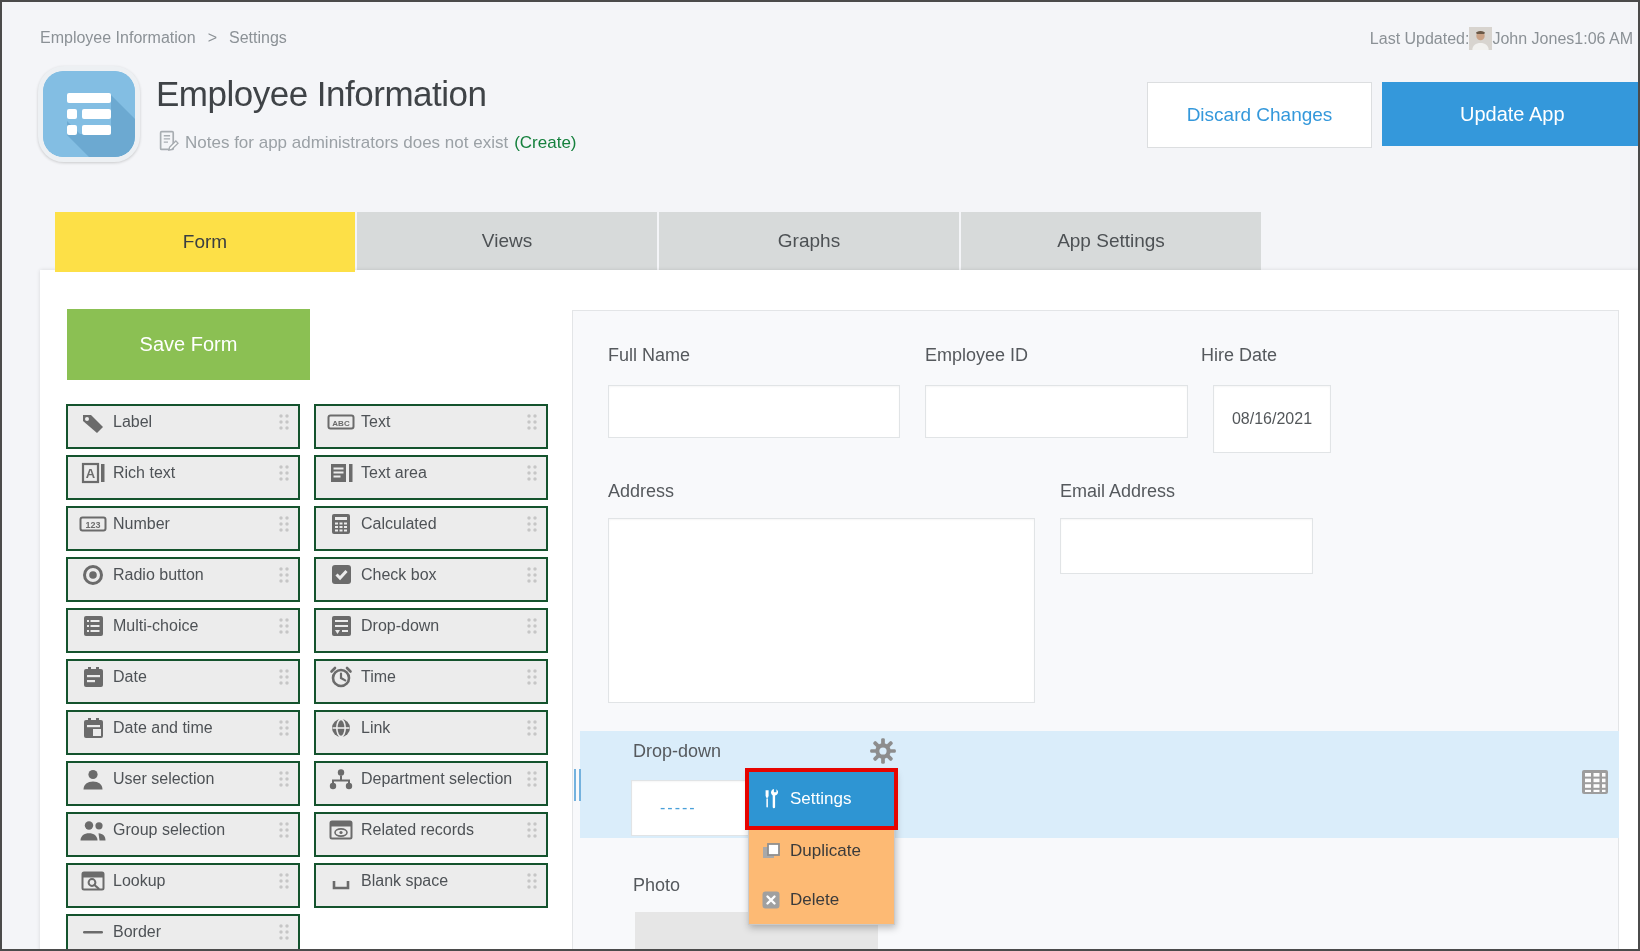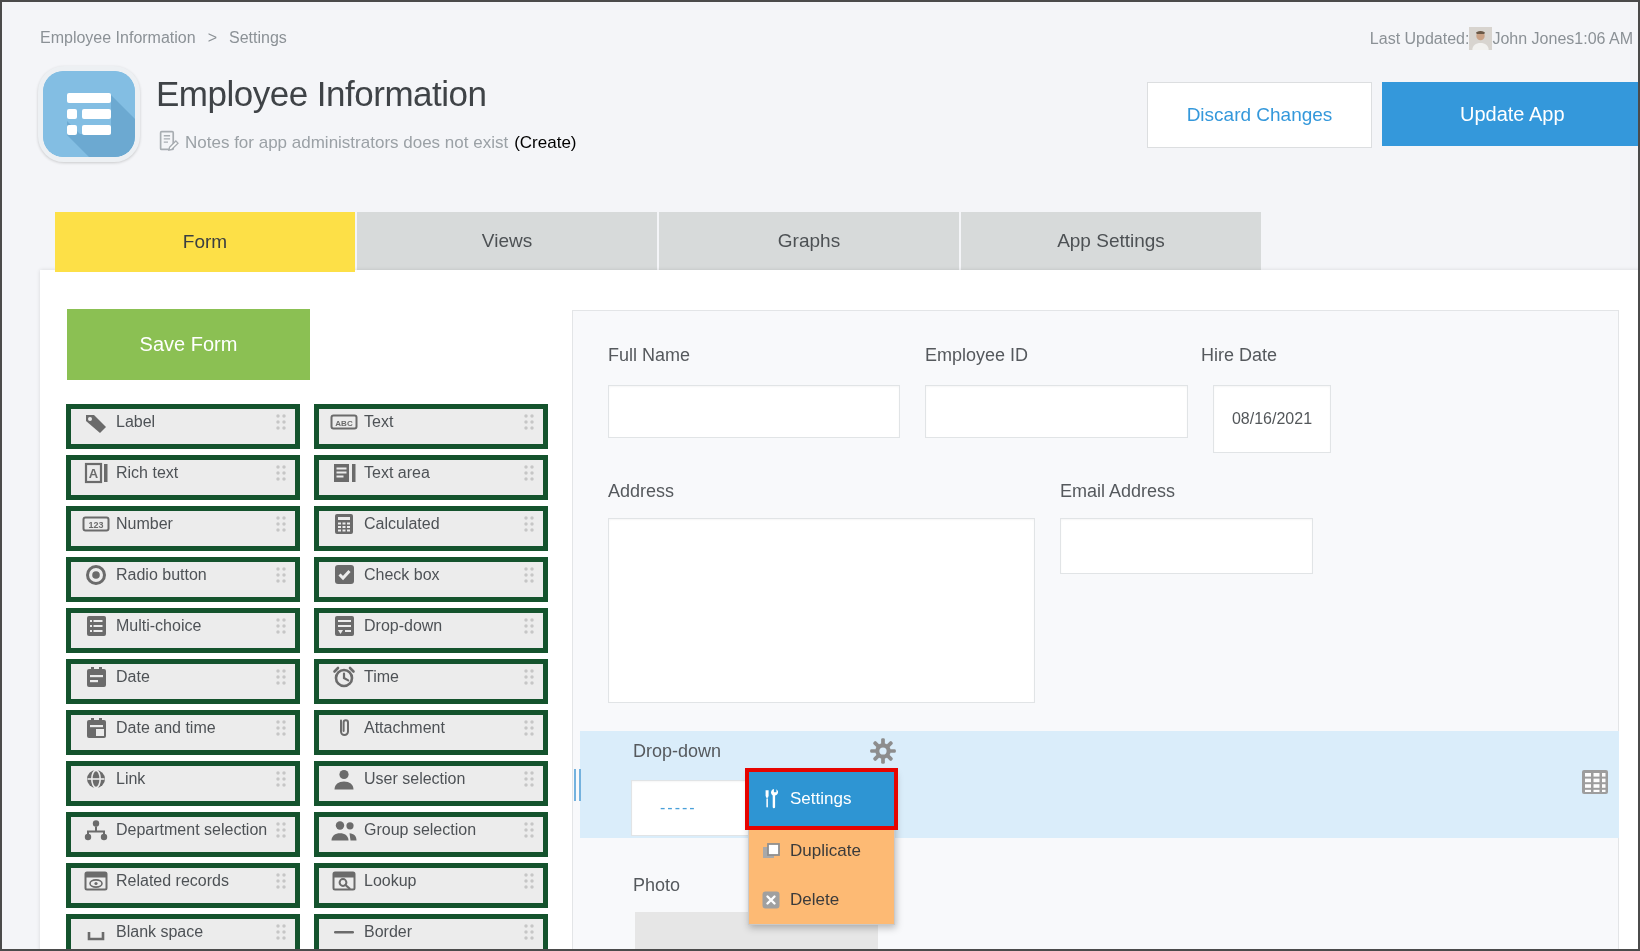--- a/index.html
+++ b/index.html
@@ -9,36 +9,36 @@
   .breadcrumb{position:absolute;left:38px;top:27px;font-size:16px;color:#8b9196;display:flex;gap:12px;align-items:center;}
   .lastupd{position:absolute;right:5px;top:25px;display:flex;align-items:center;gap:0;font-size:16px;color:#8b9196;}
   .avatar{width:23px;height:23px;overflow:hidden;display:inline-block;}
   .avatar svg{display:block;}
 
   
   .app-icon{position:absolute;left:36px;top:64px;width:92px;height:86px;border:5px solid #edf0f3;border-radius:26px;box-shadow:0 1px 3px rgba(0,0,0,.18);background:#83bee3;}
   .app-icon svg{display:block;border-radius:20px;}
   .page-title{position:absolute;left:154px;top:72px;font-size:35px;color:#3f4347;letter-spacing:-.5px;}
   .notes{position:absolute;left:156px;top:128px;display:flex;align-items:center;gap:6px;font-size:17px;color:#9ba1a6;}
-  .notes .link{color:#000000;cursor:pointer;}
+  .notes .link{color:#15803d;cursor:pointer;}
   .btn-discard{position:absolute;left:1145px;top:80px;width:223px;height:64px;background:#fff;border:1px solid #dcdee0;color:#3498db;font-size:19px;display:flex;align-items:center;justify-content:center;cursor:pointer;}
   .btn-update{position:absolute;left:1380px;top:80px;width:330px;height:64px;background:#3498db;color:#fff;font-size:20px;display:flex;align-items:center;justify-content:flex-start;padding-left:78px;box-sizing:border-box;cursor:pointer;}
 
   
   .tabs{position:absolute;left:53px;top:210px;display:flex;gap:2px;height:58px;}
   .tab{width:300px;background:#d7dada;color:#4d5154;font-size:19px;display:flex;align-items:center;justify-content:center;cursor:pointer;}
   .tab.active{background:#fde047;color:#3a3e41;height:60px;z-index:6;}
 
   
   .panel{position:absolute;left:38px;top:268px;width:1700px;height:700px;background:#fff;box-shadow:0 0 4px rgba(0,0,0,.12);}
 
   .btn-save{position:absolute;left:27px;top:39px;width:243px;height:71px;background:#8bc053;color:#fff;font-size:20px;display:flex;align-items:center;justify-content:center;cursor:pointer;}
 
   .pal-grid{position:absolute;left:26px;top:134px;width:484px;display:grid;grid-template-columns:234px 234px;column-gap:14px;row-gap:6px;}
-  .pal-item{height:45px;box-sizing:border-box;background:#ececec;border:5px solid #14532d;display:flex;align-items:center;padding:0 8px 9px 9px;cursor:grab;}
+  .pal-item{height:45px;box-sizing:border-box;background:#ececec;border:2px solid #14532d;display:flex;align-items:center;padding:0 8px 9px 9px;cursor:grab;}
   .pal-icon{width:32px;height:24px;display:flex;align-items:center;justify-content:center;flex:none;}
   .pal-label{flex:1;font-size:16px;color:#4e5256;margin-left:4px;white-space:nowrap;}
   .pal-dots{width:12px;height:20px;flex:none;}
 
   
   .canvas{position:absolute;left:532px;top:40px;width:1047px;height:660px;box-sizing:border-box;border:1px solid #e3e5e7;background:#f8f9fb;}
   .flabel{position:absolute;font-size:18px;color:#55595d;white-space:nowrap;}
   .inp{position:absolute;background:#fff;border:1px solid #e1e4e6;box-shadow:inset 0 1px 2px rgba(0,0,0,.04);box-sizing:border-box;font-size:16px;color:#53575a;font-family:"Liberation Sans",sans-serif;}
   input.inp{outline:none;}
 
@@ -395,38 +395,20 @@
     <span class="pal-icon">
             <svg viewBox="0 0 28 22" width="28" height="22">
               <rect x="5" y="3" width="19" height="18" rx="2" fill="#6b6b6b"></rect>
               <rect x="9" y="1" width="3" height="4" fill="#6b6b6b"></rect>
               <rect x="17" y="1" width="3" height="4" fill="#6b6b6b"></rect>
               <rect x="8" y="8" width="13" height="2.2" fill="#ececec"></rect>
               <rect x="14" y="12" width="8" height="7" fill="#ececec"></rect>
             </svg>
           </span>
     <span class="pal-label">Date and time</span>
-    <span class="pal-dots"><svg viewBox="0 0 12 20" width="12" height="20">
-              <g fill="#c6c6c6">
-                <circle cx="3" cy="4" r="1.7"></circle>
-                <circle cx="9" cy="4" r="1.7"></circle>
-                <circle cx="3" cy="10" r="1.7"></circle>
-                <circle cx="9" cy="10" r="1.7"></circle>
-                <circle cx="3" cy="16" r="1.7"></circle>
-                <circle cx="9" cy="16" r="1.7"></circle>
-              </g>
-            </svg></span>
-  </div>
-        <div class="pal-item">
-    <span class="pal-icon">
-            <svg viewBox="0 0 28 22" width="28" height="22">
-              <path d="M11 3.5v11a3.5 3.5 0 0 0 7 0v-9a2.2 2.2 0 0 0-4.4 0v8.5" fill="none" stroke="#6b6b6b" stroke-width="2" stroke-linecap="round"></path>
-            </svg>
-          </span>
-    <span class="pal-label">Attachment</span>
     <span class="pal-dots"><svg viewBox="0 0 12 20" width="12" height="20">
               <g fill="#c6c6c6">
                 <circle cx="3" cy="4" r="1.7"></circle>
                 <circle cx="9" cy="4" r="1.7"></circle>
                 <circle cx="3" cy="10" r="1.7"></circle>
                 <circle cx="9" cy="10" r="1.7"></circle>
                 <circle cx="3" cy="16" r="1.7"></circle>
                 <circle cx="9" cy="16" r="1.7"></circle>
               </g>
             </svg></span>

